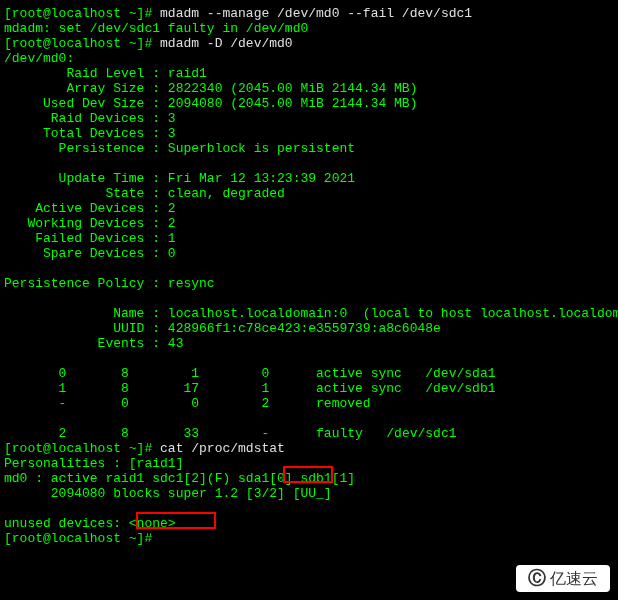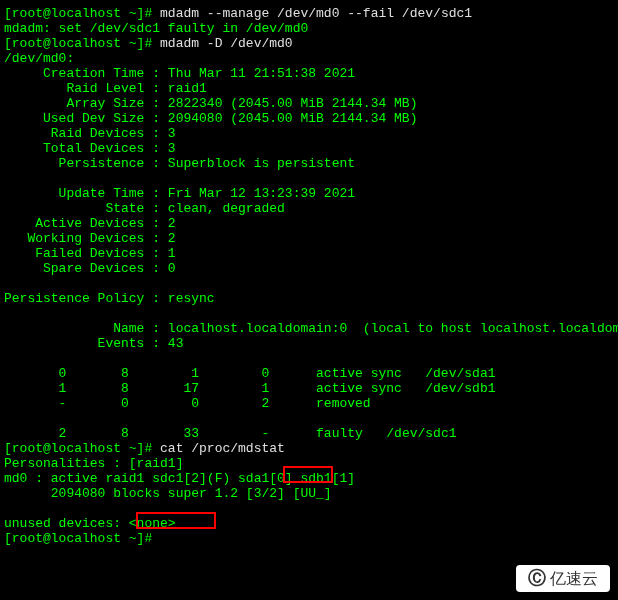--- a/index.html
+++ b/index.html
@@ -49,38 +49,38 @@
     }
   </style>
 </head>
 <body>
 
 <div class="terminal">
 <div class="line"><span>[root@localhost ~]# </span><span class="white">mdadm --manage /dev/md0 --fail /dev/sdc1</span></div>
 <div class="line">mdadm: set /dev/sdc1 faulty in /dev/md0</div>
 <div class="line"><span>[root@localhost ~]# </span><span class="white">mdadm -D /dev/md0</span></div>
 <div class="line">/dev/md0:</div>
-<div class="line">     Creation Time : Thu Mar 11 21:51:38 2021</div>
 <div class="line">        Raid Level : raid1</div>
 <div class="line">        Array Size : 2822340 (2045.00 MiB 2144.34 MB)</div>
 <div class="line">     Used Dev Size : 2094080 (2045.00 MiB 2144.34 MB)</div>
 <div class="line">      Raid Devices : 3</div>
 <div class="line">     Total Devices : 3</div>
 <div class="line">       Persistence : Superblock is persistent</div>
 <div class="line">&nbsp;</div>
 <div class="line">       Update Time : Fri Mar 12 13:23:39 2021</div>
 <div class="line">             State : clean, degraded</div>
 <div class="line">    Active Devices : 2</div>
 <div class="line">   Working Devices : 2</div>
 <div class="line">    Failed Devices : 1</div>
 <div class="line">     Spare Devices : 0</div>
 <div class="line">&nbsp;</div>
 <div class="line">Persistence Policy : resync</div>
 <div class="line">&nbsp;</div>
 <div class="line">              Name : localhost.localdomain:0  (local to host localhost.localdomain)</div>
+<div class="line">              UUID : 428966f1:c78ce423:e3559739:a8c6048e</div>
 <div class="line">            Events : 43</div>
 <div class="line">&nbsp;</div>
 <div class="line">       0       8        1        0      active sync   /dev/sda1</div>
 <div class="line">       1       8       17        1      active sync   /dev/sdb1</div>
 <div class="line">       -       0        0        2      removed</div>
 <div class="line">&nbsp;</div>
 <div class="line"><span>       2       8       33        -      </span><span>faulty</span><span>   /dev/sdc1</span></div>
 <div class="line"><span>[root@localhost ~]# </span><span class="white">cat /proc/mdstat</span></div>
 <div class="line">Personalities : [raid1]</div>
 <div class="line"><span>md0 : active raid1 </span><span>sdc1[2](F)</span><span> sda1[0] sdb1[1]</span></div>

